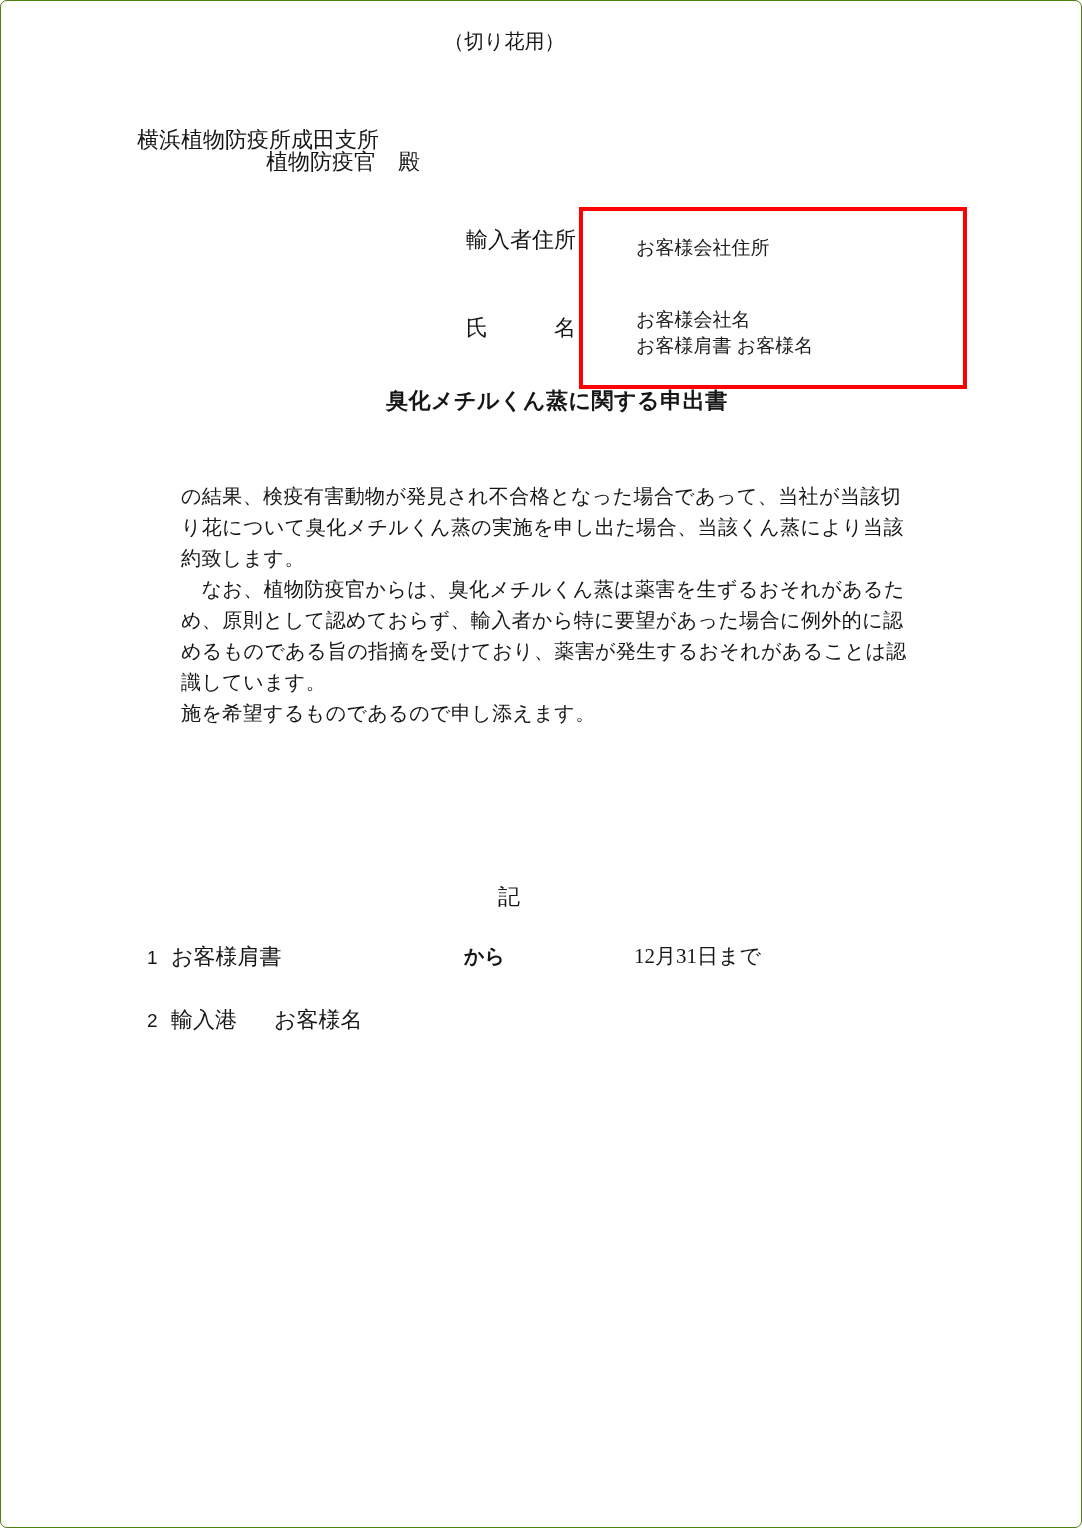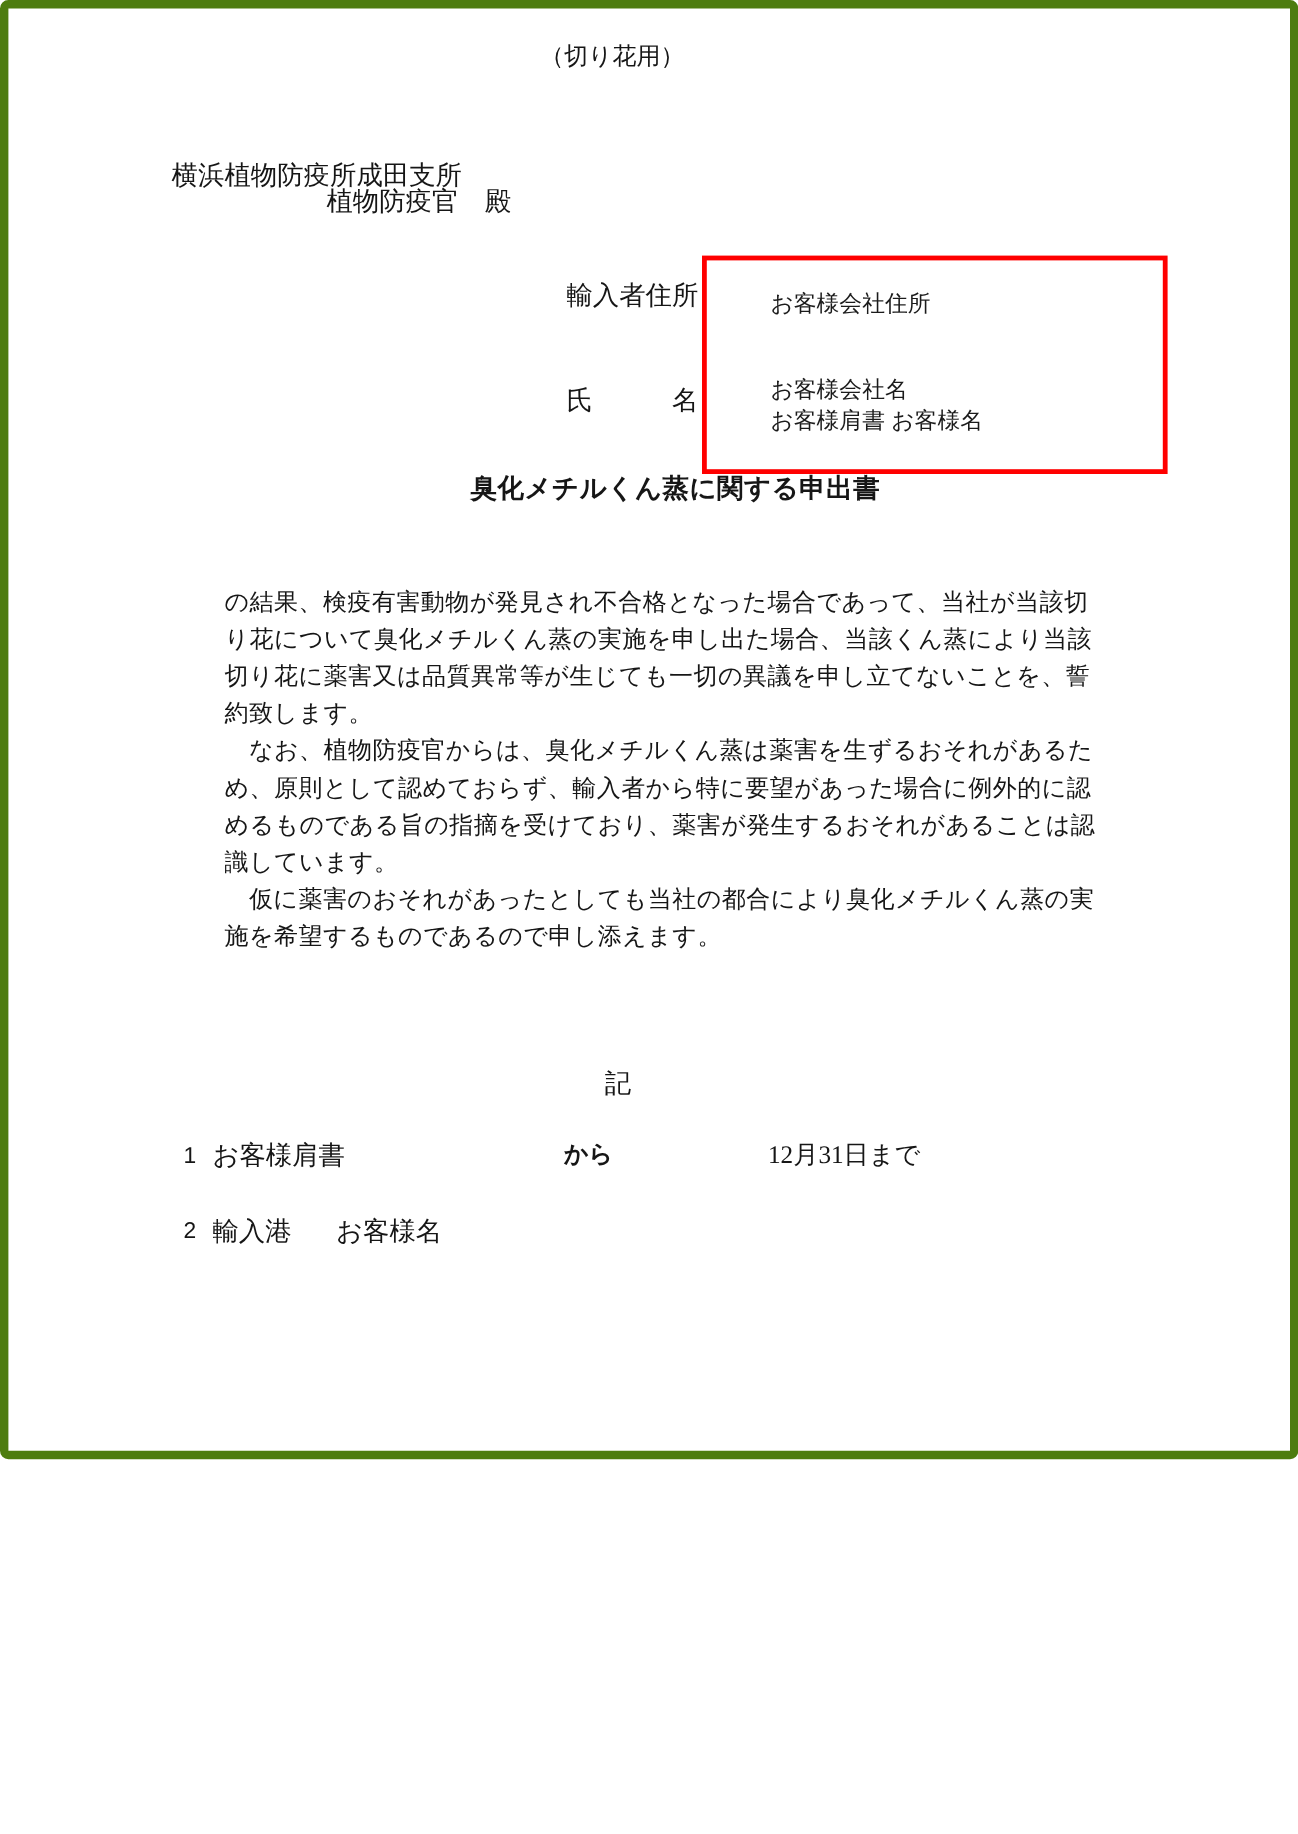--- a/index.html
+++ b/index.html
@@ -4,23 +4,23 @@
 <style>
   * { margin: 0; padding: 0; box-sizing: border-box; }
   html, body { background: #ffffff; }
   body {
     width: 1082px; height: 1528px;
     font-family: "Liberation Serif", "DejaVu Serif", serif;
     color: #161616;
   }
   .page {
     position: relative;
-    width: 1082px; height: 1216px;
+    width: 1082px; height: 1528px;
     background: #ffffff;
-    border: 7px solid #4d7c0f;
+    border: 1px solid #4d7c0f;
     border-radius: 7px;
     overflow: hidden;
   }
   .abs { position: absolute; line-height: 1; white-space: pre; }
   .gothic { font-family: "Liberation Sans", "DejaVu Sans", sans-serif; }
 
   .form-type-note { left: 443px; top: 30px; font-size: 20px; }
 
   .addressee-office  { left: 136px; top: 116px; font-size: 22px; margin-top: 12px; }
   .addressee-officer { left: 265px; top: 150px; font-size: 22px; }
@@ -87,27 +87,25 @@
     <div class="ph gothic ph-company-address">お客様会社住所</div>
     <div class="ph gothic ph-company-name">お客様会社名</div>
     <div class="ph gothic ph-title-name">お客様肩書 お客様名</div>
   </div>
 
   <div class="abs doc-title">臭化メチルくん蒸に関する申出書</div>
 
   <div class="body-block">
     <div class="body-line">の結果、検疫有害動物が発見され不合格となった場合であって、当社が当該切</div>
     <div class="body-line">り花について臭化メチルくん蒸の実施を申し出た場合、当該くん蒸により当該</div>
-    <div class="body-line">切り花に薬害又は品質異常等が生じても一切の異議を申し立てないことを、誓</div>
     <div class="body-line">約致します。</div>
     <div class="body-line">　なお、植物防疫官からは、臭化メチルくん蒸は薬害を生ずるおそれがあるた</div>
     <div class="body-line">め、原則として認めておらず、輸入者から特に要望があった場合に例外的に認</div>
     <div class="body-line">めるものである旨の指摘を受けており、薬害が発生するおそれがあることは認</div>
     <div class="body-line">識しています。</div>
-    <div class="body-line">　仮に薬害のおそれがあったとしても当社の都合により臭化メチルくん蒸の実</div>
     <div class="body-line">施を希望するものであるので申し添えます。</div>
   </div>
 
   <div class="abs notice-heading">記</div>
 
   <div class="abs item-number item1-number">1</div>
   <div class="abs item1-label">お客様肩書</div>
   <div class="abs item1-from">から</div>
   <div class="abs item1-until">12月31日まで</div>
 

